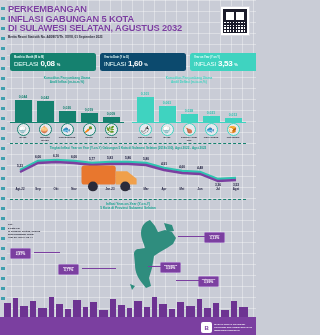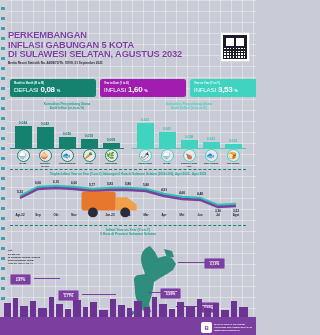--- a/index.html
+++ b/index.html
@@ -18,21 +18,21 @@
     background-size: 11px 11px;
   }
   .left-rail {
     position: absolute; left: 0; top: 0; width: 7px; height: 100%;
     background: #cfd2db;
   }
   .left-rail i {
     display: block; width: 4px; height: 3px; margin: 7px 0 0 1px;
     background: #3f9fae;
   }
-  .page { position: absolute; inset: 0; margin-top: 26px; }
+  .page { position: absolute; inset: 0; }
 
   
   .header { position: absolute; left: 8px; top: 4px; width: 242px; height: 44px; }
   .title { color: #7b3fa0; font-weight: bold; font-size: 9.4px; line-height: 9.6px;
            letter-spacing: -.2px; text-shadow: .4px .4px 0 rgba(255,255,255,.5); }
   .subtitle { color: #2b2b3a; font-weight: bold; font-size: 3.1px; margin-top: 2px; }
   .qr { position: absolute; right: 0; top: 2px; width: 30px; height: 30px;
         background: #fff; border: 1px solid #d8d8e0; padding: 2px; }
   .qr-inner { width: 100%; height: 100%;
     background-image:
@@ -46,21 +46,21 @@
   }
   .qr-inner::before { top:3px; left:3px; }
   .qr-inner::after  { top:3px; right:3px; }
 
   
   .stats { position: absolute; left: 10px; top: 53px; width: 266px;
            display: flex; gap: 4px; }
   .stat { flex: 1; border-radius: 2.5px; padding: 2.5px 3px 3px 4px;
           position: relative; overflow: hidden; }
   .stat.s1 { background: #15816f; }
-  .stat.s2 { background: #a21caf; }
+  .stat.s2 { background: #0c4a6e; }
   .stat.s3 { background: #3fd3c0; }
   .stat-cap { font-size: 2.6px; color: #e9fffb; font-weight: bold; }
   .stat-body { display: flex; align-items: baseline; gap: 2px; margin-top: .5px; }
   .stat-label { font-size: 6.2px; color: #eafffb; font-weight: 500; letter-spacing: -.2px; }
   .stat-val { font-size: 8px; color: #ffffff; font-weight: bold; letter-spacing: -.3px; }
   .stat-pct { font-size: 4px; color: #ffffff; font-weight: bold; }
 
   
   .panels { position: absolute; left: 8px; top: 76px; width: 240px;
             display: flex; gap: 4px; }

